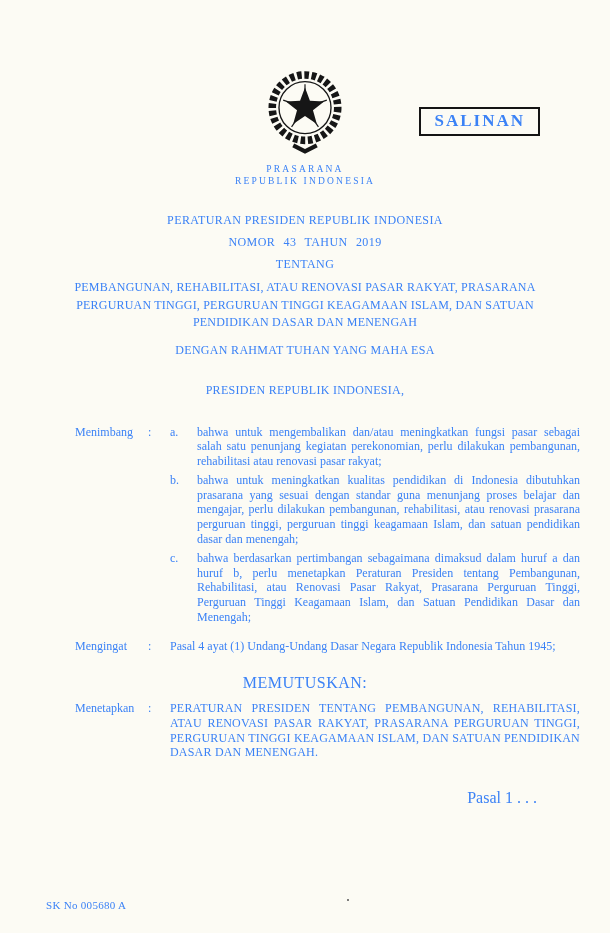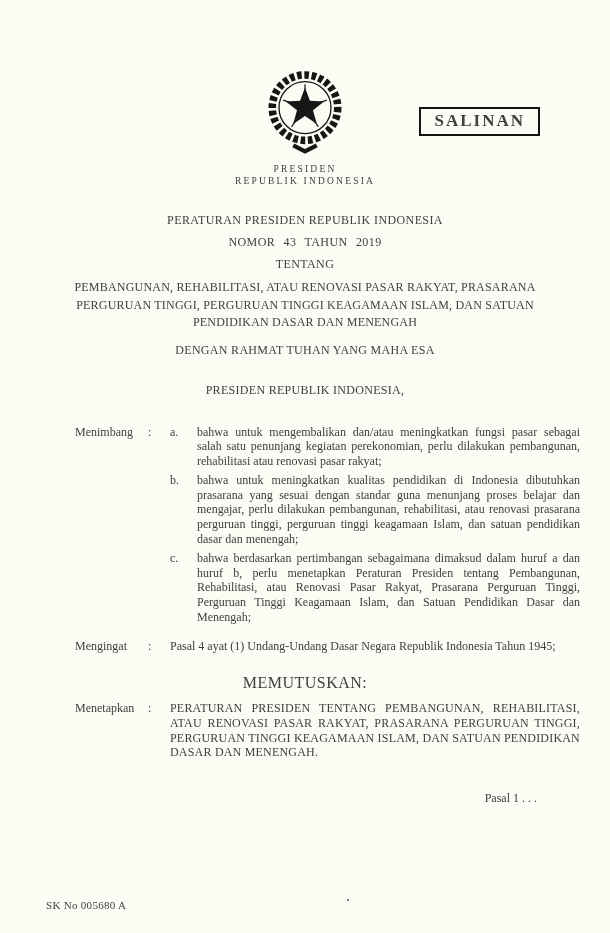--- a/index.html
+++ b/index.html
@@ -4,21 +4,21 @@
 <style>
   * { margin: 0; padding: 0; box-sizing: border-box; }
   html, body { background: #d9d9d6; }
   .page {
     width: 610px;
     height: 933px;
     margin: 0 auto;
     background: #fcfbf4;
     position: relative;
     font-family: "Liberation Serif", serif;
-    color: #404040;
+    color: #3b82f6;
     overflow: hidden;
   }
 
   
   .salinan-box {
     position: absolute;
     top: 107px;
     right: 70px;
     border: 2.5px solid #141414;
     padding: 2px 13px 3px 13px;
@@ -76,21 +76,21 @@
     font-size: 16px;
     letter-spacing: 0.5px;
   }
   .row-menetapkan { margin-top: 11px; }
   .decision-text { text-align: justify; letter-spacing: 0.2px; }
 
   
   .continuation {
     margin: 31px 73px 0 75px;
     text-align: right;
-    font-size: 12px;
+    font-size: 16px;
   }
   .sk-number {
     position: absolute;
     left: 46px;
     bottom: 22px;
     font-size: 11px;
     letter-spacing: 0.3px;
   }
   .scan-dot {
     position: absolute;
@@ -123,21 +123,21 @@
           <line x1="50" y1="52" x2="34" y2="75"></line>
           <line x1="50" y1="52" x2="24" y2="43"></line>
         </g>
       </g>
       <polygon fill="#161616" points="50,28 55.9,43.9 72.8,44.6 59.5,55.1 64.1,71.4 50,62 35.9,71.4 40.5,55.1 27.2,44.6 44.1,43.9"></polygon>
       <path d="M36 97 L50 104 L64 97" stroke="#161616" stroke-width="5" fill="none"></path>
     </svg>
   </div>
 
   <div class="letterhead">
-    <div>PRESIDEN</div>
+    <div>PRASARANA</div>
     <div>REPUBLIK INDONESIA</div>
   </div>
 
   <div class="title-block">
     <div class="title-line">PERATURAN PRESIDEN REPUBLIK INDONESIA</div>
     <div class="title-line title-number">NOMOR 43 TAHUN 2019</div>
     <div class="title-line">TENTANG</div>
     <div class="title-subject">PEMBANGUNAN, REHABILITASI, ATAU RENOVASI PASAR RAKYAT, PRASARANA PERGURUAN TINGGI, PERGURUAN TINGGI KEAGAMAAN ISLAM, DAN SATUAN PENDIDIKAN DASAR DAN MENENGAH</div>
     <div class="invocation">DENGAN RAHMAT TUHAN YANG MAHA ESA</div>
     <div class="issuer">PRESIDEN REPUBLIK INDONESIA,</div>

